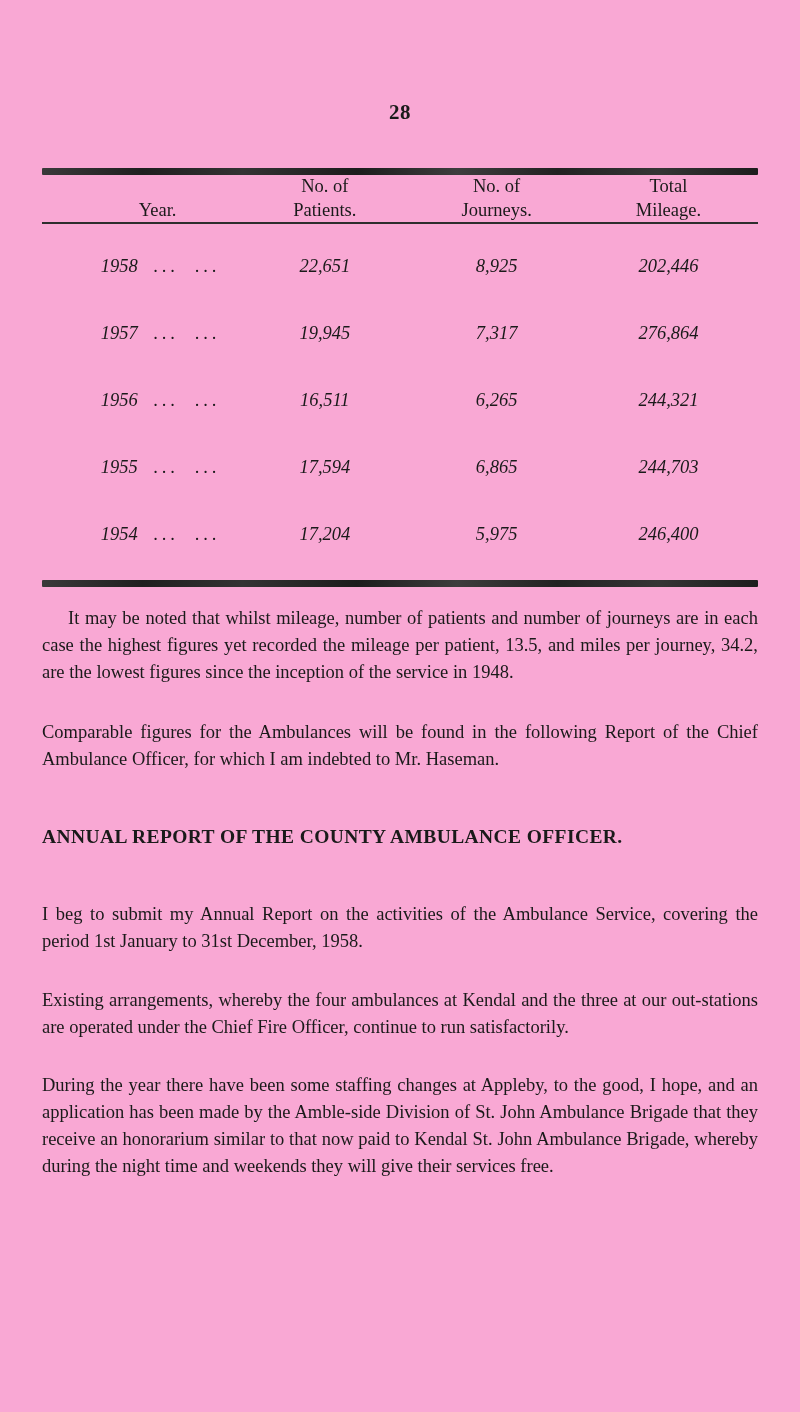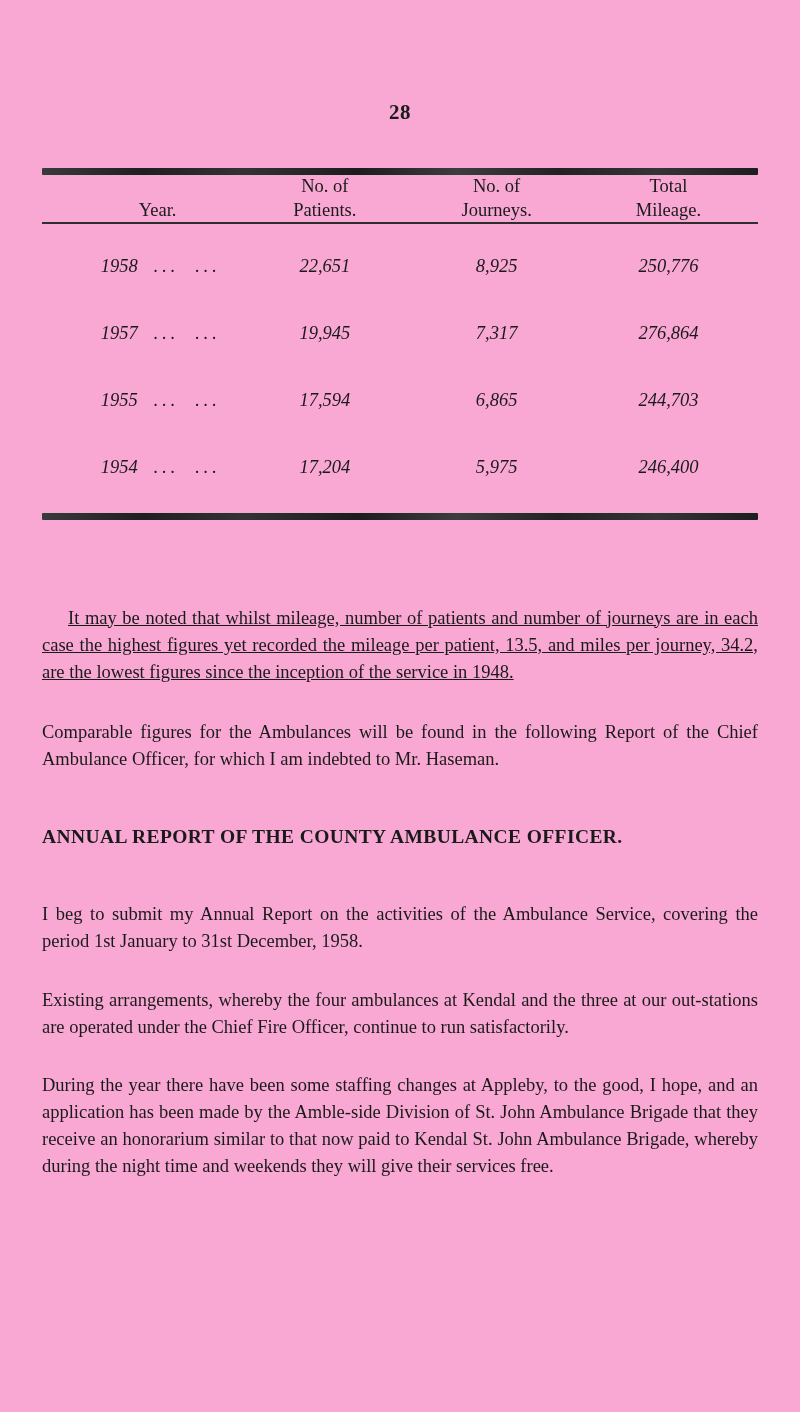--- a/index.html
+++ b/index.html
@@ -102,21 +102,21 @@
   .tbl-top-gap { height: 9px; }
 
   
   .para {
     position: absolute;
     font-size: 18.5px;
     line-height: 1.47;
     text-align: justify;
     text-justify: inter-word;
   }
-  .p1 { left: 42px; top: 586px; width: 716px; text-decoration: underline; }
+  .p1 { left: 42px; top: 586px; width: 716px; }
   .p1 .indent { display: inline-block; width: 26px; }
   .p2 { left: 42px; top: 700px; width: 716px; }
   .heading {
     position: absolute;
     left: 42px;
     top: 826px;
     width: 716px;
     font-size: 19.5px;
     font-weight: bold;
     letter-spacing: 0.4px;
@@ -172,29 +172,37 @@
         <col class="c-jour">
         <col class="c-mile">
       </colgroup>
       <tbody>
         <tr class="body-row">
           <td class="yr-cell">
             <span>1958</span><span class="dots">...</span><span class="dots">...</span>
           </td>
           <td class="num">22,651</td>
           <td class="num">8,925</td>
-          <td class="num">250,776</td>
+          <td class="num">202,446</td>
         </tr>
         <tr class="body-row">
           <td class="yr-cell">
             <span>1957</span><span class="dots">...</span><span class="dots">...</span>
           </td>
           <td class="num">19,945</td>
           <td class="num">7,317</td>
           <td class="num">276,864</td>
+        </tr>
+        <tr class="body-row">
+          <td class="yr-cell">
+            <span>1956</span><span class="dots">...</span><span class="dots">...</span>
+          </td>
+          <td class="num">16,511</td>
+          <td class="num">6,265</td>
+          <td class="num">244,321</td>
         </tr>
         <tr class="body-row">
           <td class="yr-cell">
             <span>1955</span><span class="dots">...</span><span class="dots">...</span>
           </td>
           <td class="num">17,594</td>
           <td class="num">6,865</td>
           <td class="num">244,703</td>
         </tr>
         <tr class="body-row">

